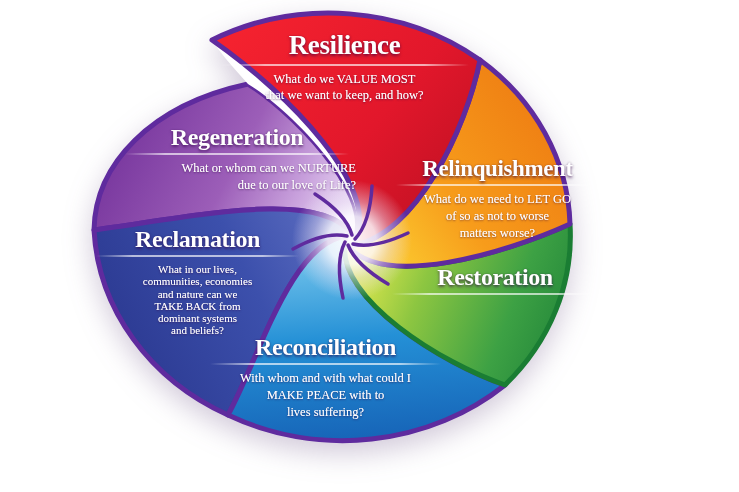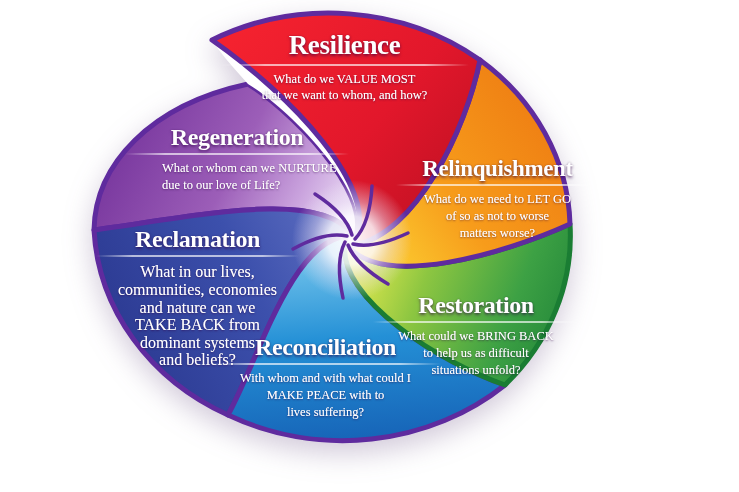--- a/index.html
+++ b/index.html
@@ -20,27 +20,27 @@
     background:linear-gradient(90deg,rgba(255,255,255,0) 0%,rgba(255,255,255,.65) 18%,rgba(255,255,255,.65) 82%,rgba(255,255,255,0) 100%);
   }
   .q{
     font-size:12.5px;line-height:1.34;color:#fff;
     text-shadow:0 1px 2px rgba(50,0,70,.55),0 0 .6px rgba(255,255,255,.55);
   }
   .q .kw{font-weight:400;}
   #seg-resilience{left:212px;top:31px;width:265px;}
   #seg-resilience .title{font-size:27px;}
   #seg-regeneration{left:118px;top:124px;width:238px;}
-  #seg-regeneration .q{text-align:left;padding-left:44px;}
+  #seg-regeneration .q{text-align:right;padding-left:44px;}
   #seg-relinquishment{left:390px;top:156px;width:215px;}
   #seg-relinquishment .title{font-size:23px;}
-  #seg-restoration{left:366px;top:264px;width:220px;margin-top:28px;}
+  #seg-restoration{left:385px;top:264px;width:220px;}
   #seg-reconciliation{left:203px;top:334px;width:245px;}
   #seg-reclamation{left:90px;top:226px;width:215px;}
-  #seg-reclamation .q{font-size:16px;line-height:1.1;width:185px;margin:6px auto 0;}
+  #seg-reclamation .q{font-size:11px;line-height:1.1;width:185px;margin:6px auto 0;}
 </style>
 </head>
 <body>
 
 <div class="stage">
 
   <svg class="spiral-svg" width="739" height="492" viewBox="0 0 739 492">
     <defs>
       <linearGradient id="gradRed" gradientUnits="userSpaceOnUse" x1="240" y1="30" x2="470" y2="220">
         <stop offset="0" stop-color="#f4222f"></stop>
@@ -99,21 +99,21 @@
       <path d="M293,249 Q325,231 347,236"></path>
       <path d="M315,194 Q346,214 352,235"></path>
     </g>
   </svg>
 
   <div class="seg" id="seg-resilience">
     <div class="title">Resilience</div>
     <div class="divider"></div>
     <div class="q">
         <div class="qline"><span>What do we </span><span class="kw">VALUE MOST</span></div>
-        <div class="qline"><span>that we want to whom, and how?</span></div>
+        <div class="qline"><span>that we want to keep, and how?</span></div>
       </div>
   </div>
 
   <div class="seg" id="seg-regeneration">
     <div class="title">Regeneration</div>
     <div class="divider"></div>
     <div class="q">
         <div class="qline"><span>What or whom can we </span><span class="kw">NURTURE</span></div>
         <div class="qline"><span>due to our love of Life?</span></div>
       </div>
@@ -125,25 +125,20 @@
     <div class="q">
         <div class="qline"><span>What do we need to </span><span class="kw">LET GO</span></div>
         <div class="qline"><span>of so as not to worse</span></div>
         <div class="qline"><span>matters worse?</span></div>
       </div>
   </div>
 
   <div class="seg" id="seg-restoration">
     <div class="title">Restoration</div>
     <div class="divider"></div>
-    <div class="q">
-        <div class="qline"><span>What could we </span><span class="kw">BRING BACK</span></div>
-        <div class="qline"><span>to help us as difficult</span></div>
-        <div class="qline"><span>situations unfold?</span></div>
-      </div>
   </div>
 
   <div class="seg" id="seg-reconciliation">
     <div class="title">Reconciliation</div>
     <div class="divider"></div>
     <div class="q">
         <div class="qline"><span>With whom and with what could I</span></div>
         <div class="qline"><span class="kw">MAKE PEACE</span><span> with to</span></div>
         <div class="qline"><span>lives suffering?</span></div>
       </div>

